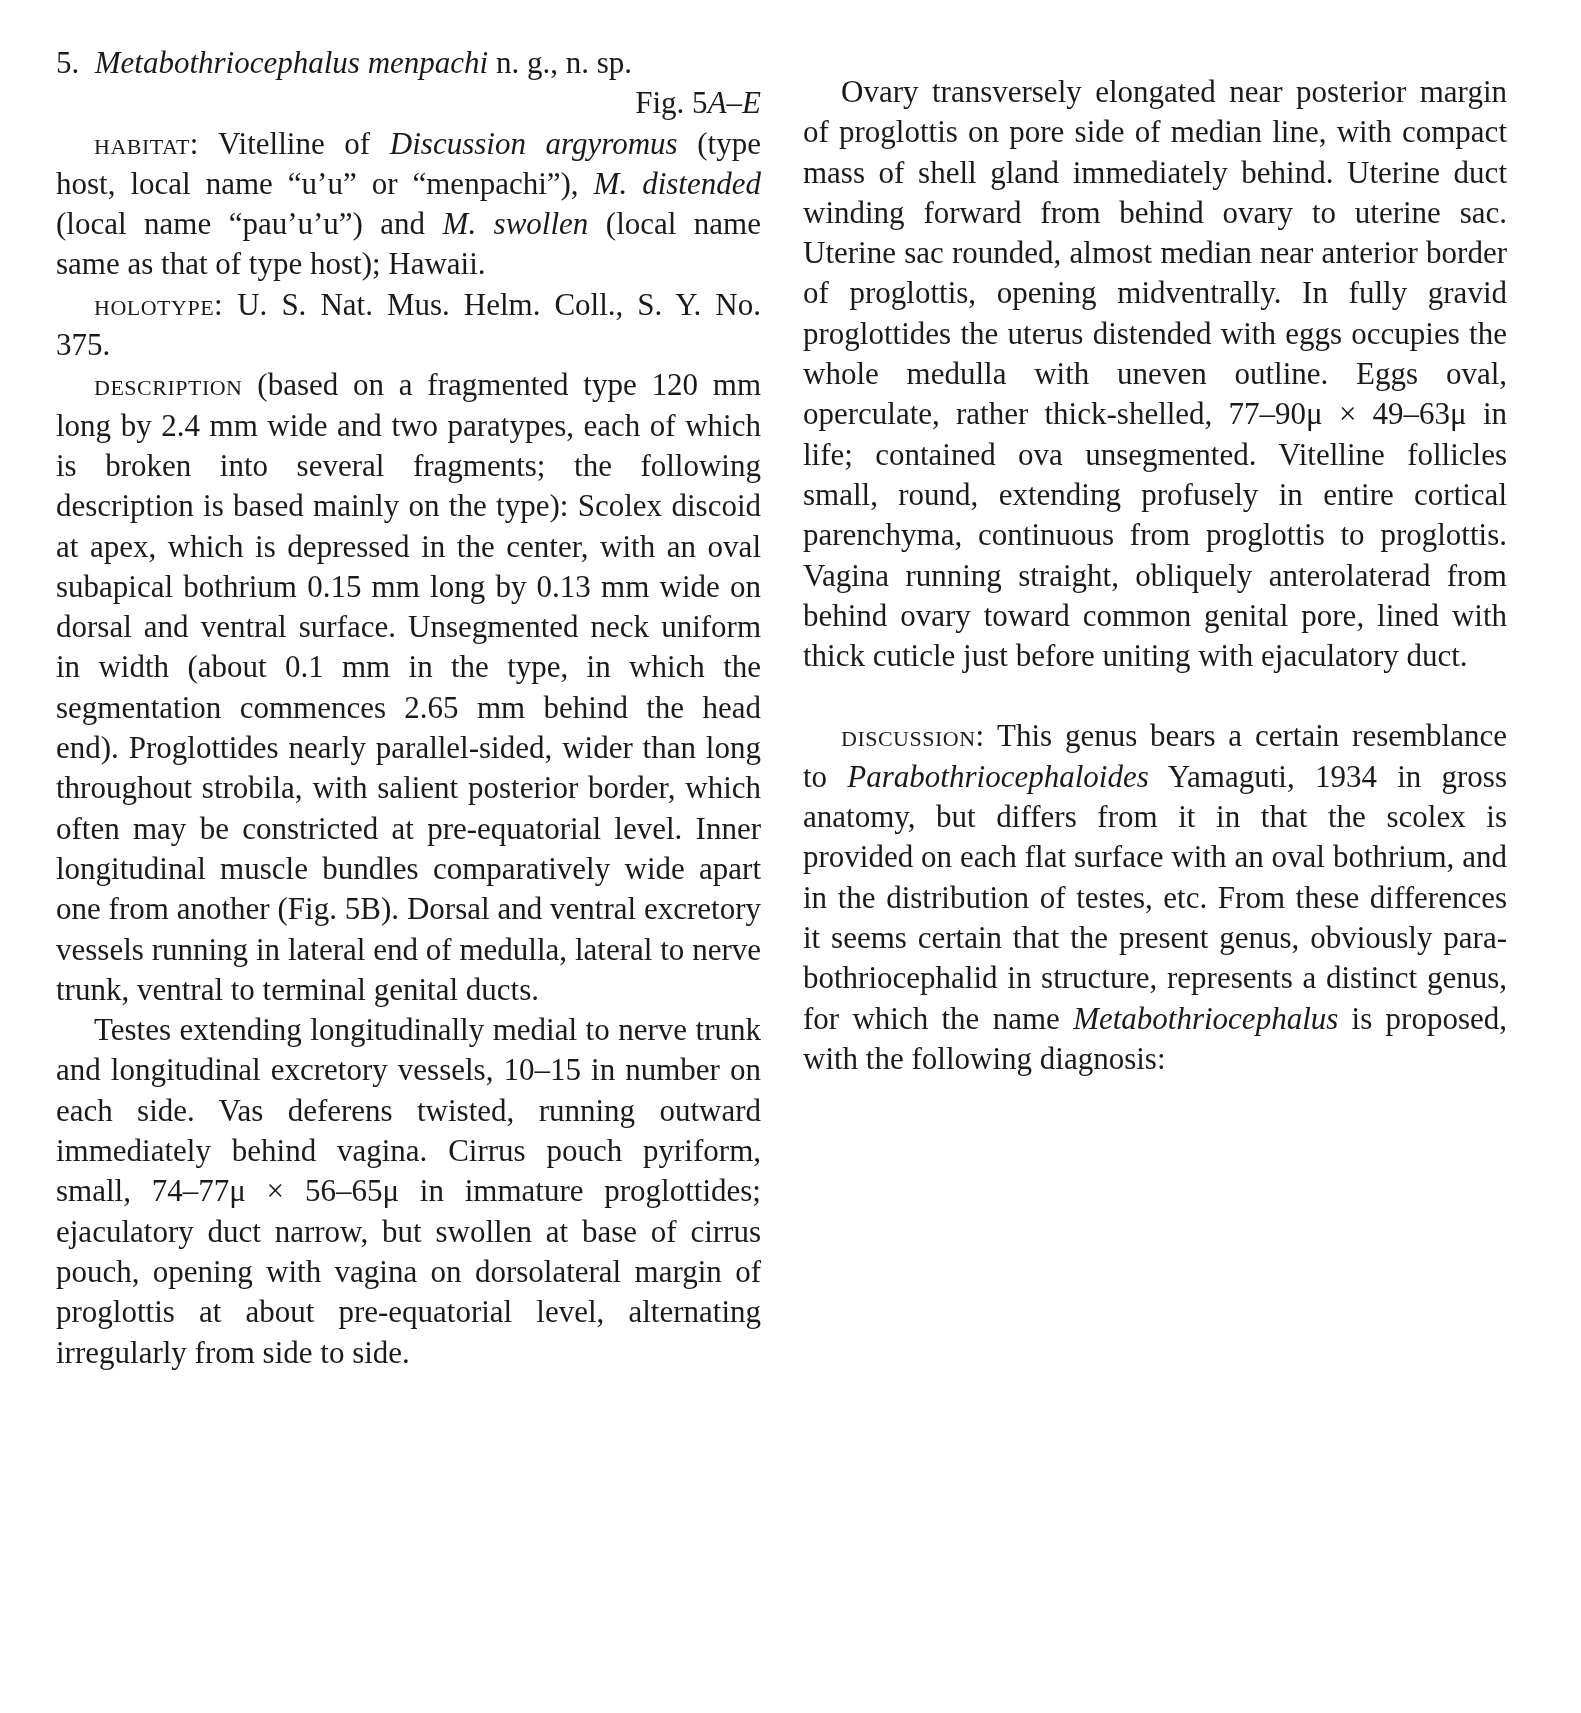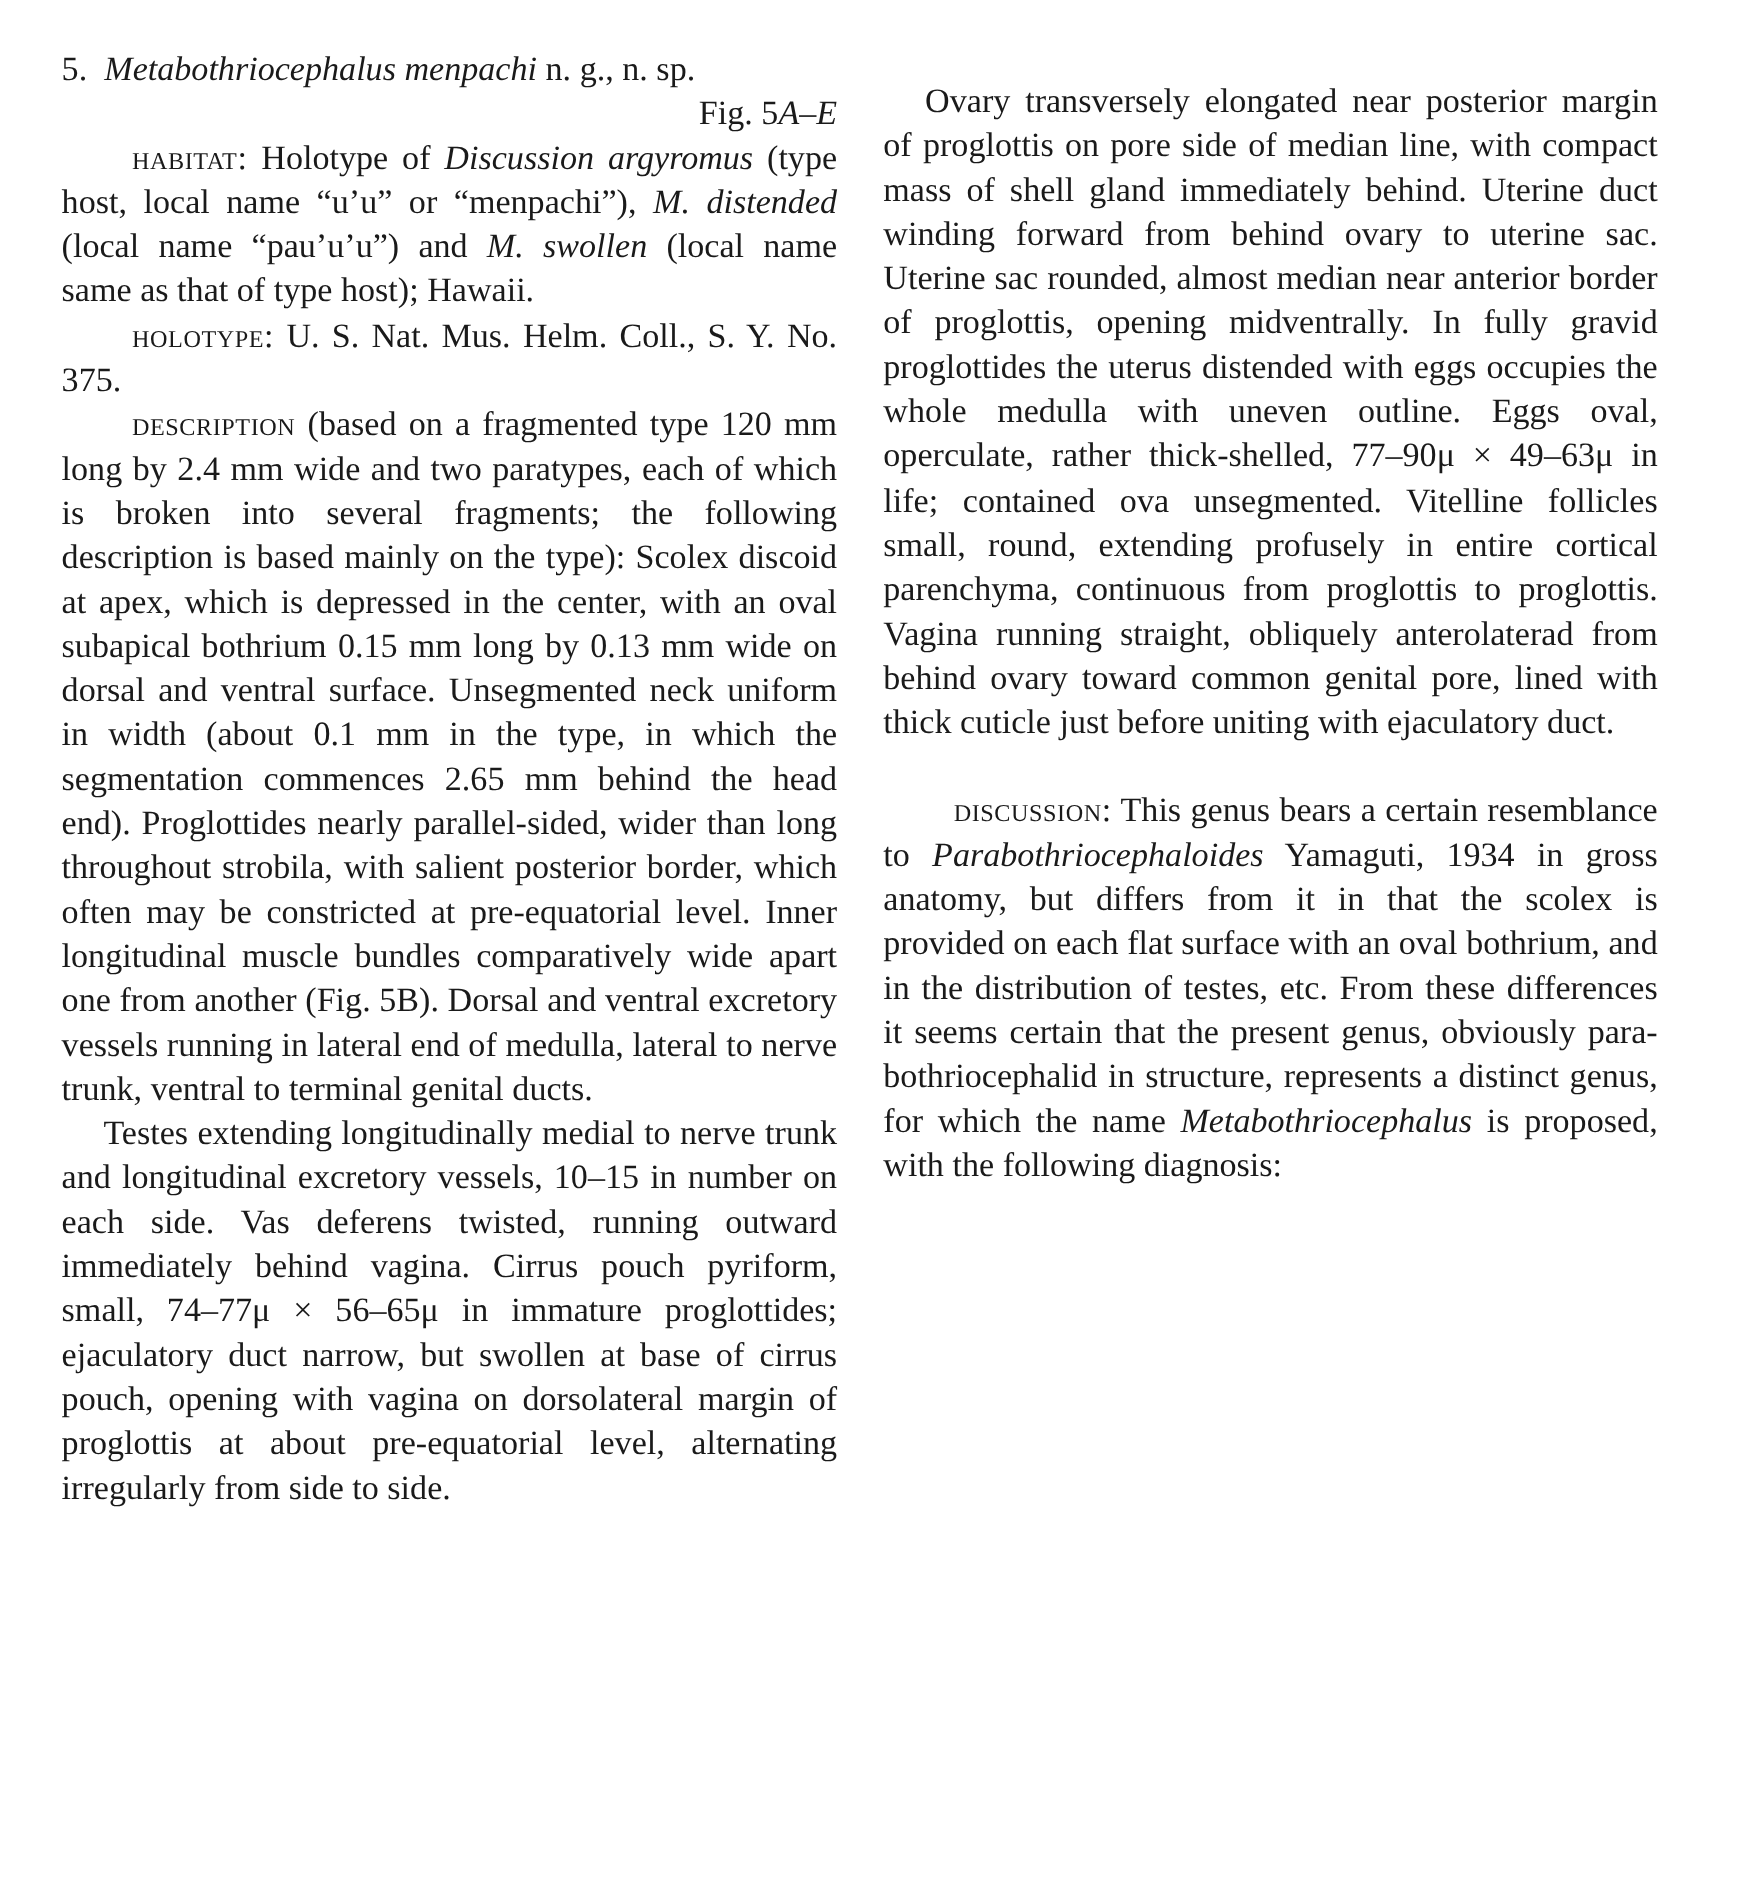--- a/index.html
+++ b/index.html
@@ -12,39 +12,39 @@
     position: absolute;
     font-size: 31px;
     line-height: 40.3px;
     text-align: justify;
     hyphens: manual;
   }
   #col-left { left: 56px; top: 43px; width: 705px; }
   #col-right { left: 803px; top: 72px; width: 704px; }
   p { margin: 0; }
   .indent { text-indent: 38px; }
-  .sc { font-variant: small-caps; text-transform: lowercase; letter-spacing: 0.5px; margin-left: 26px; }
+  .sc { font-variant: small-caps; text-transform: lowercase; letter-spacing: 0.5px; }
   i { font-style: italic; }
   .title-line { text-align: left; }
   .fig-line { padding-left: 75px; text-align: right; }
   .gap { height: 40px; }
 </style>
 </head>
 <body>
 
 <div id="col-left" class="col">
   <p class="title-line">
     <span>5.</span>&nbsp;&nbsp;<i>Metabothriocephalus menpachi</i>
     <span>n. g., n. sp.</span>
   </p>
   <p class="fig-line">
     <span>Fig. 5</span><i>A–E</i>
   </p>
   <p class="indent">
-    <span class="sc">Habitat:</span><span> Holotype of </span><i>Discussion argyromus</i><span> (type host, local name “u’u” or “menpachi”), </span><i>M. distended</i><span> (local name “pau’u’u”) and </span><i>M. swollen</i><span> (local name same as that of type host); Hawaii.</span>
+    <span class="sc">Habitat:</span><span> Vitelline of </span><i>Discussion argyromus</i><span> (type host, local name “u’u” or “menpachi”), </span><i>M. distended</i><span> (local name “pau’u’u”) and </span><i>M. swollen</i><span> (local name same as that of type host); Hawaii.</span>
   </p>
   <p class="indent">
     <span class="sc">Holotype:</span><span> U. S. Nat. Mus. Helm. Coll., S. Y. No. 375.</span>
   </p>
   <p class="indent">
     <span class="sc">Description</span><span> (based on a fragmented type 120 mm long by 2.4 mm wide and two para­types, each of which is broken into several frag­ments; the following description is based mainly on the type): Scolex discoid at apex, which is depressed in the center, with an oval subapical bothrium 0.15 mm long by 0.13 mm wide on dorsal and ventral surface. Unseg­mented neck uniform in width (about 0.1 mm in the type, in which the segmentation com­mences 2.65 mm behind the head end). Pro­glottides nearly parallel-sided, wider than long throughout strobila, with salient posterior border, which often may be constricted at pre-equatorial level. Inner longitudinal muscle bundles comparatively wide apart one from another (Fig. 5B). Dorsal and ventral excre­tory vessels running in lateral end of medulla, lateral to nerve trunk, ventral to terminal genital ducts.</span>
   </p>
   <p class="indent">Testes extending longitudinally medial to nerve trunk and longitudinal excretory vessels, 10–15 in number on each side. Vas deferens twisted, running outward immediately behind vagina. Cirrus pouch pyriform, small, 74–77μ × 56–65μ in immature proglottides; ejaculatory duct narrow, but swollen at base of cirrus pouch, opening with vagina on dorsolateral margin of proglottis at about pre-equatorial level, alternating irregularly from side to side.</p>
 </div>
 

